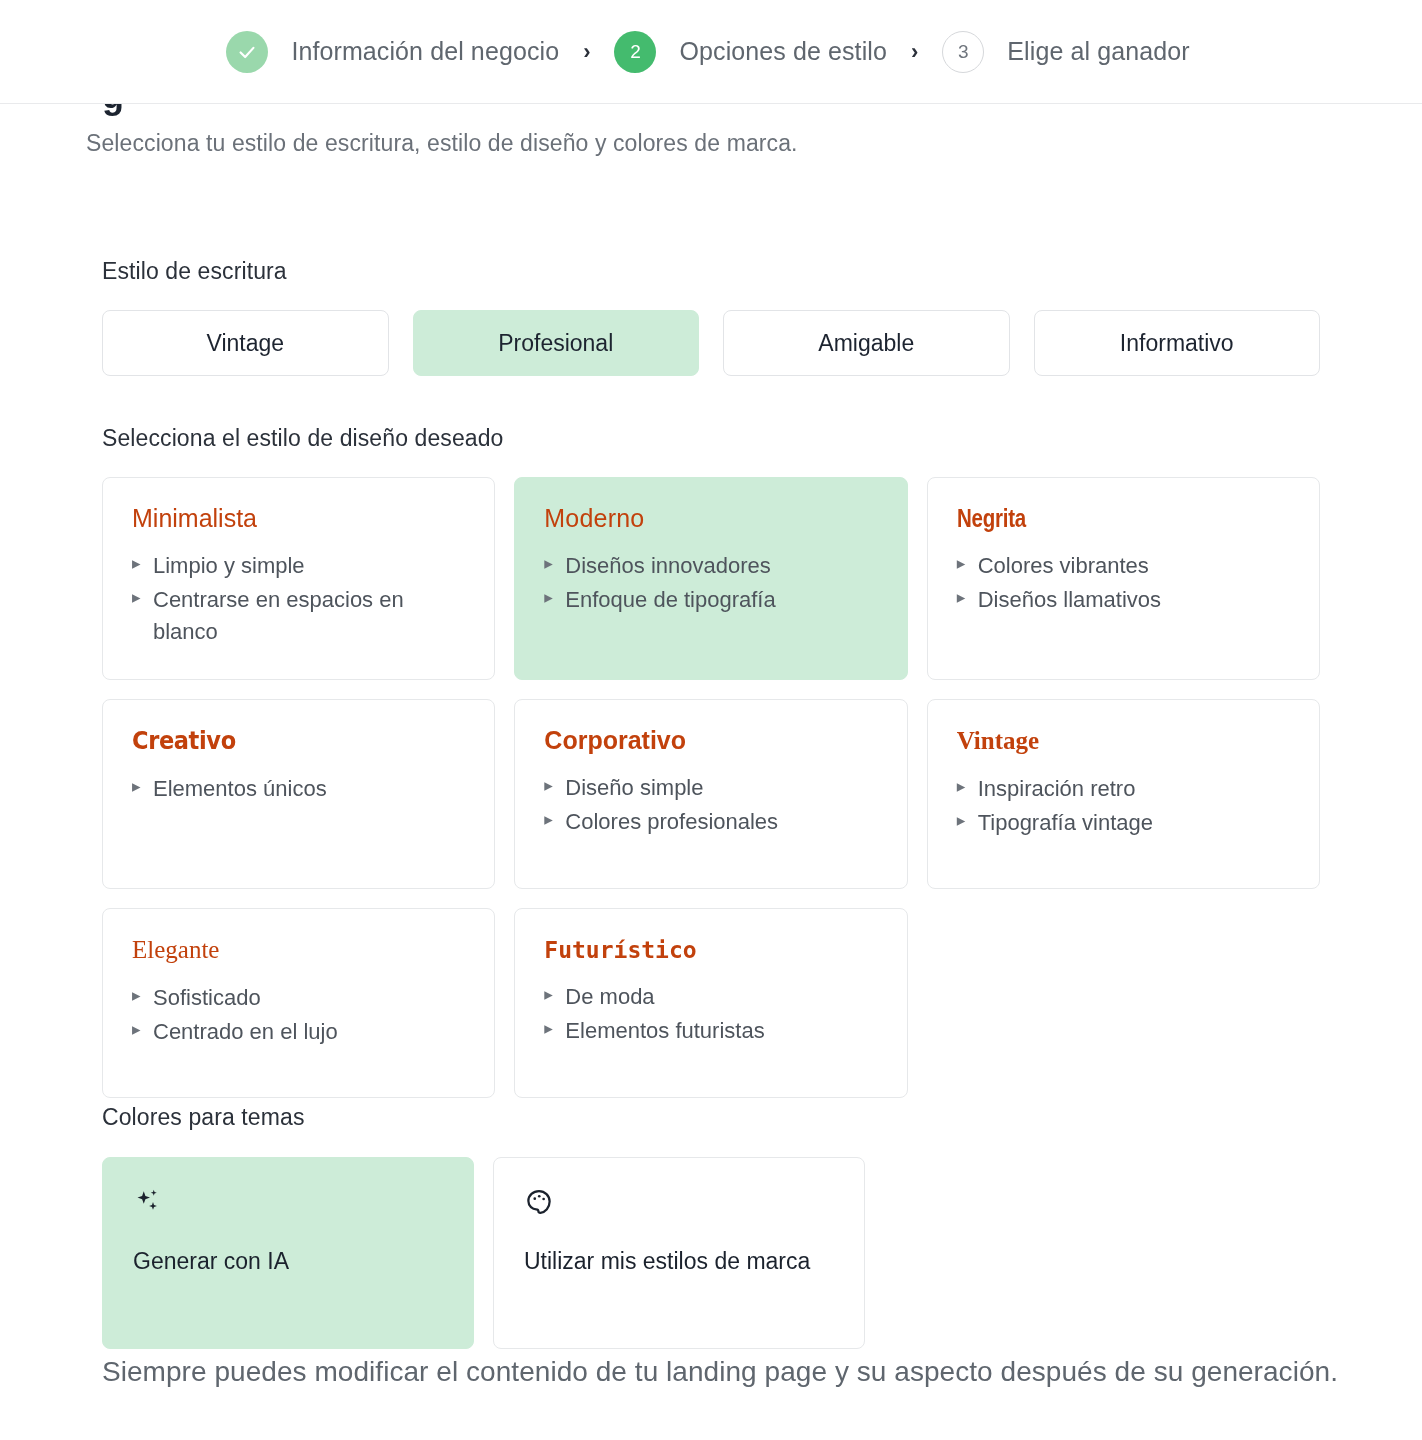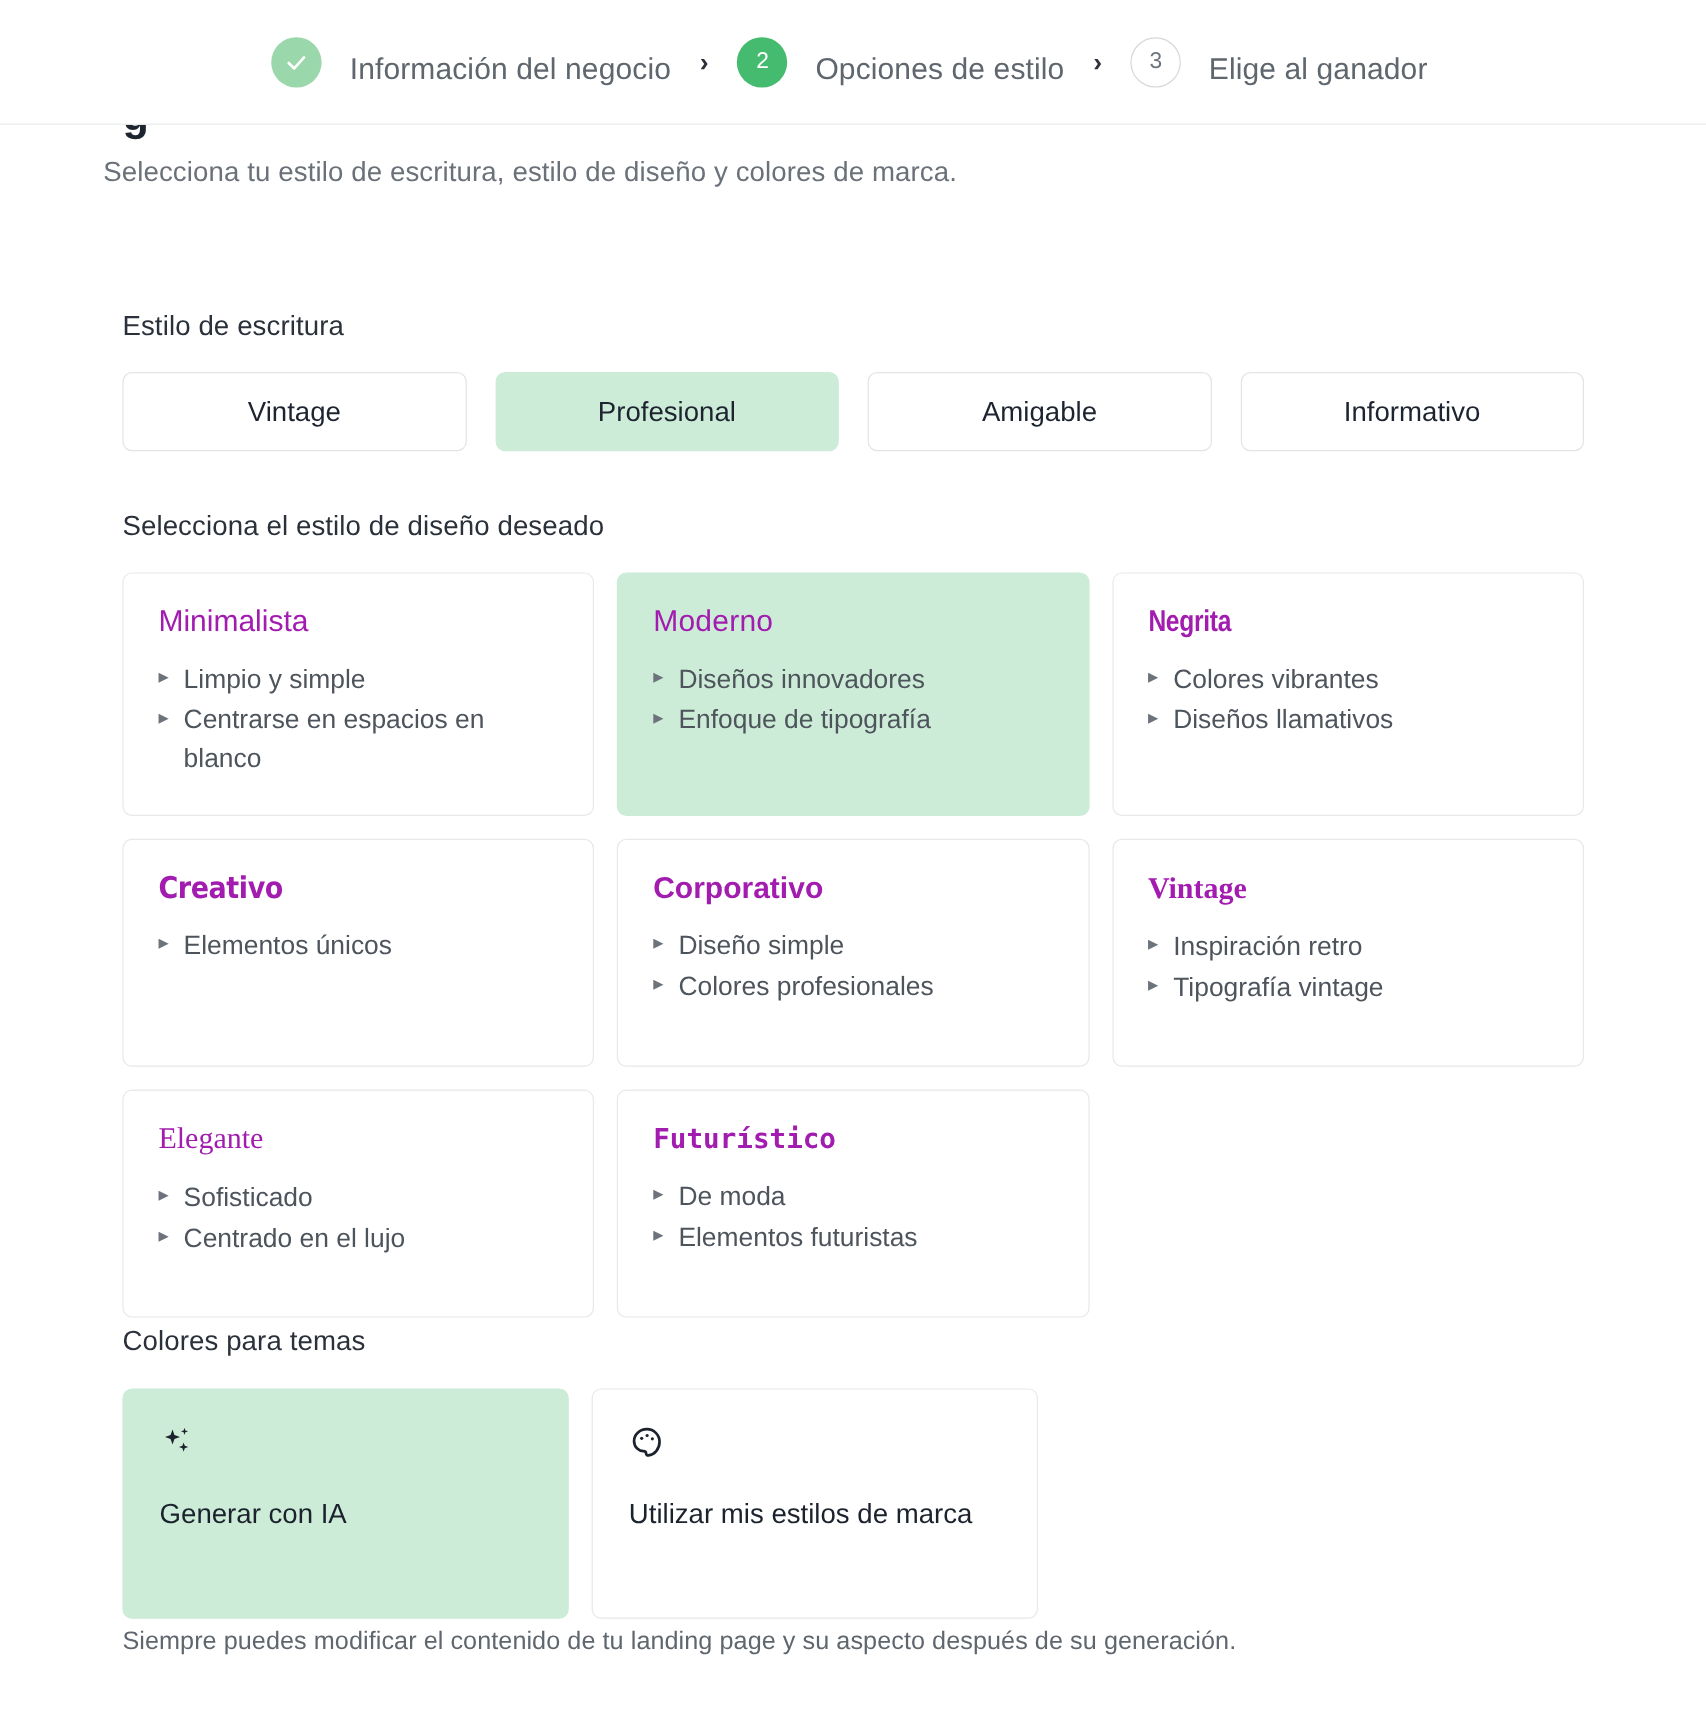--- a/index.html
+++ b/index.html
@@ -33,21 +33,21 @@
     justify-content: center;
   }
   .stepper {
     display: flex;
     align-items: center;
     gap: 0px;
     margin-left: -6px;
   }
   .step {
     display: flex;
-    align-items: flex-end;
+    align-items: center;
     gap: 23px;
     cursor: pointer;
   }
   .step-bubble {
     width: 42px; height: 42px;
     border-radius: 50%;
     display: flex; align-items: center; justify-content: center;
     font-size: 19px;
     flex: none;
   }
@@ -148,21 +148,21 @@
     padding: 26px 29px 30px 29px;
     cursor: pointer;
     min-height: 190px;
   }
   .card.selected {
     background: #cdecd8;
     border-color: #cdecd8;
   }
   .card-title {
     font-size: 25px;
-    color: #a21caf;
+    color: #c2410c;
     margin: 0 0 17px 0;
     line-height: 1.15;
   }
   
   .f-minimalista { font-family: "Liberation Sans", sans-serif; font-weight: 400; }
   .f-moderno     { font-family: "Liberation Sans", sans-serif; font-weight: 400; letter-spacing: 0.2px; }
   .f-negrita     { font-family: "Liberation Sans", sans-serif; font-weight: 700; transform: scaleX(0.82); transform-origin: left center; display:inline-block; letter-spacing: -0.3px; }
   .f-creativo    { font-family: "DejaVu Sans", sans-serif; font-weight: 700; letter-spacing: -0.4px; transform: scaleX(0.9); transform-origin:left center; display:inline-block; }
   .f-corporativo { font-family: "Liberation Sans", sans-serif; font-weight: 700; }
   .f-vintage     { font-family: Liberation Serif, serif; font-weight: 700; }
@@ -212,21 +212,21 @@
   .theme-label {
     font-size: 23px;
     color: #1b222d;
     line-height: 1.55;
   }
 
   .footnote {
     position: absolute;
     left: 102px;
     top: 1356px;
-    font-size: 21px;
+    font-size: 28px;
     color: #5f666e;
     letter-spacing: 0.05px;
     white-space: nowrap;
   }
 </style>
 </head>
 <body>
 
 <div class="page">
 

